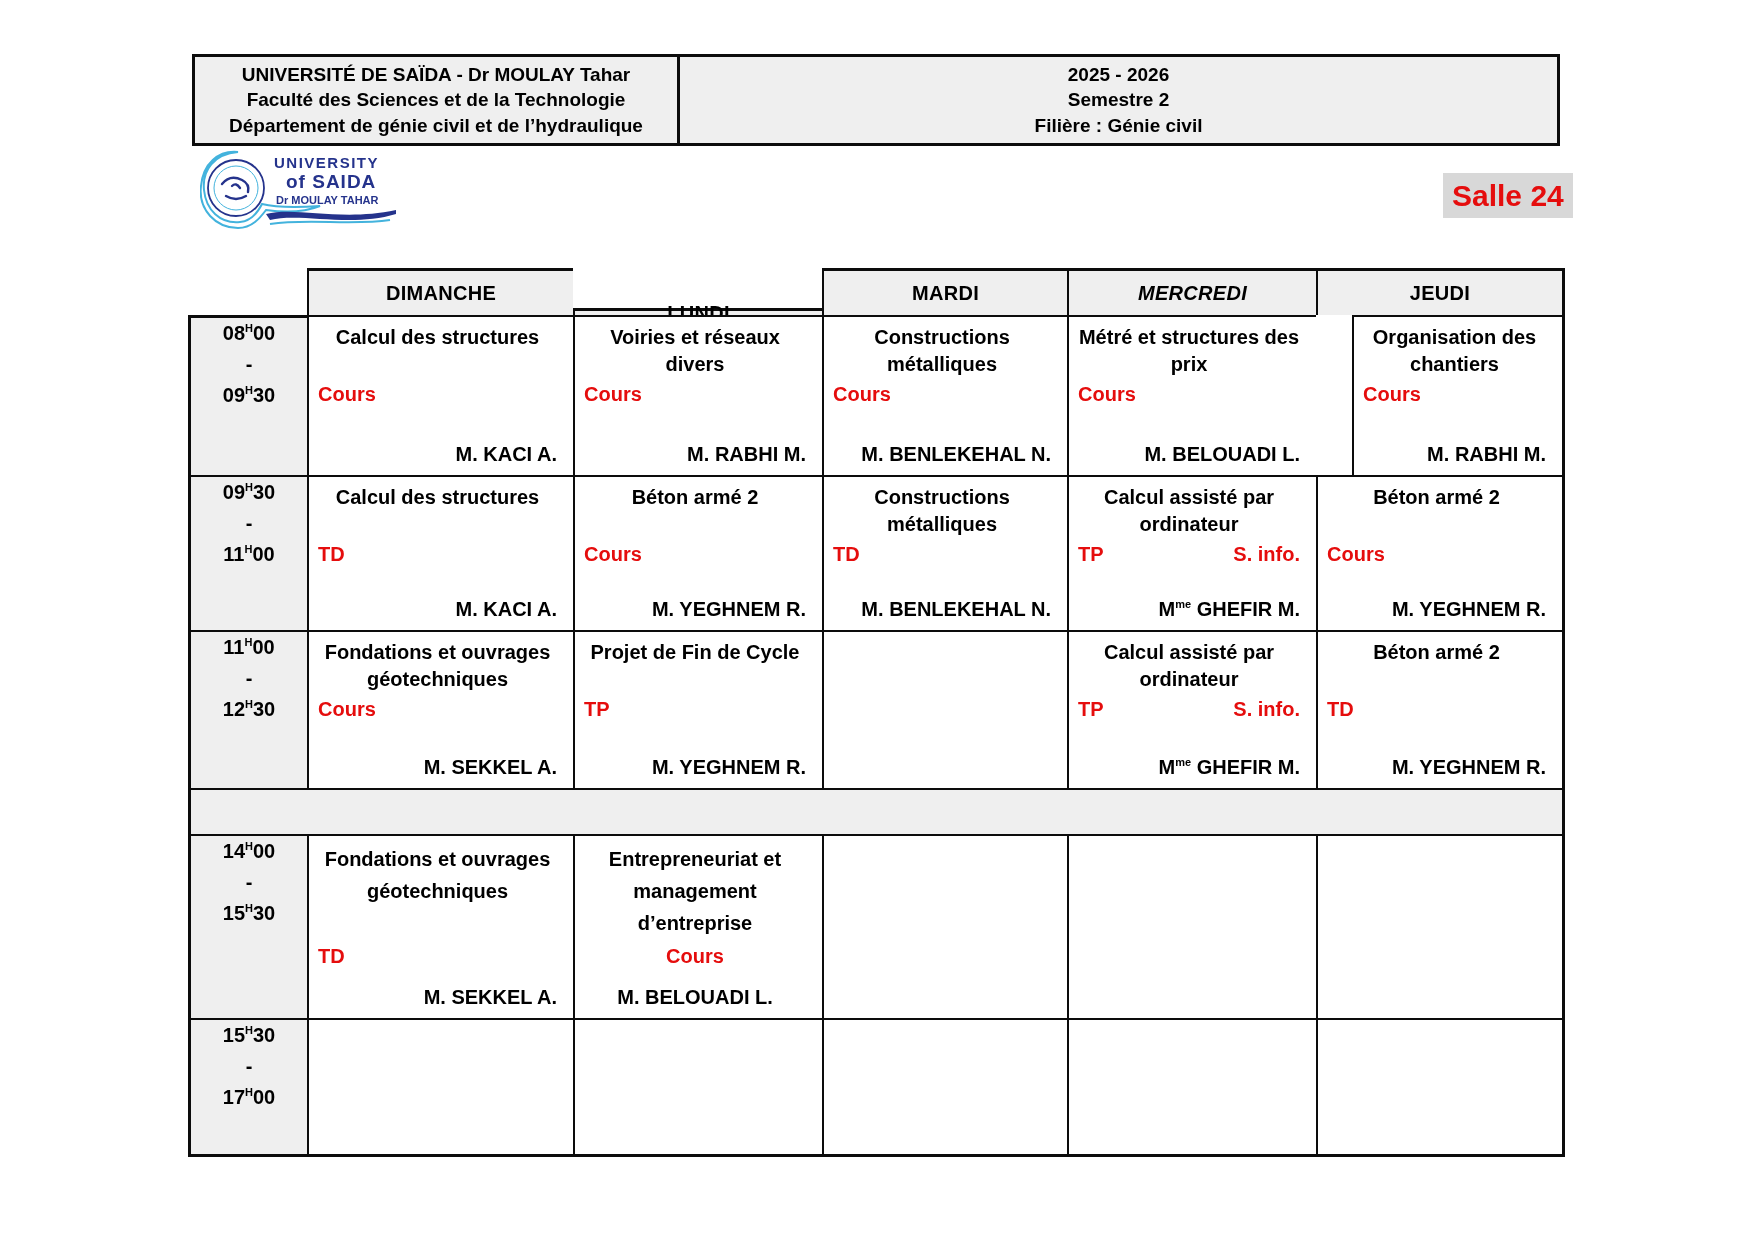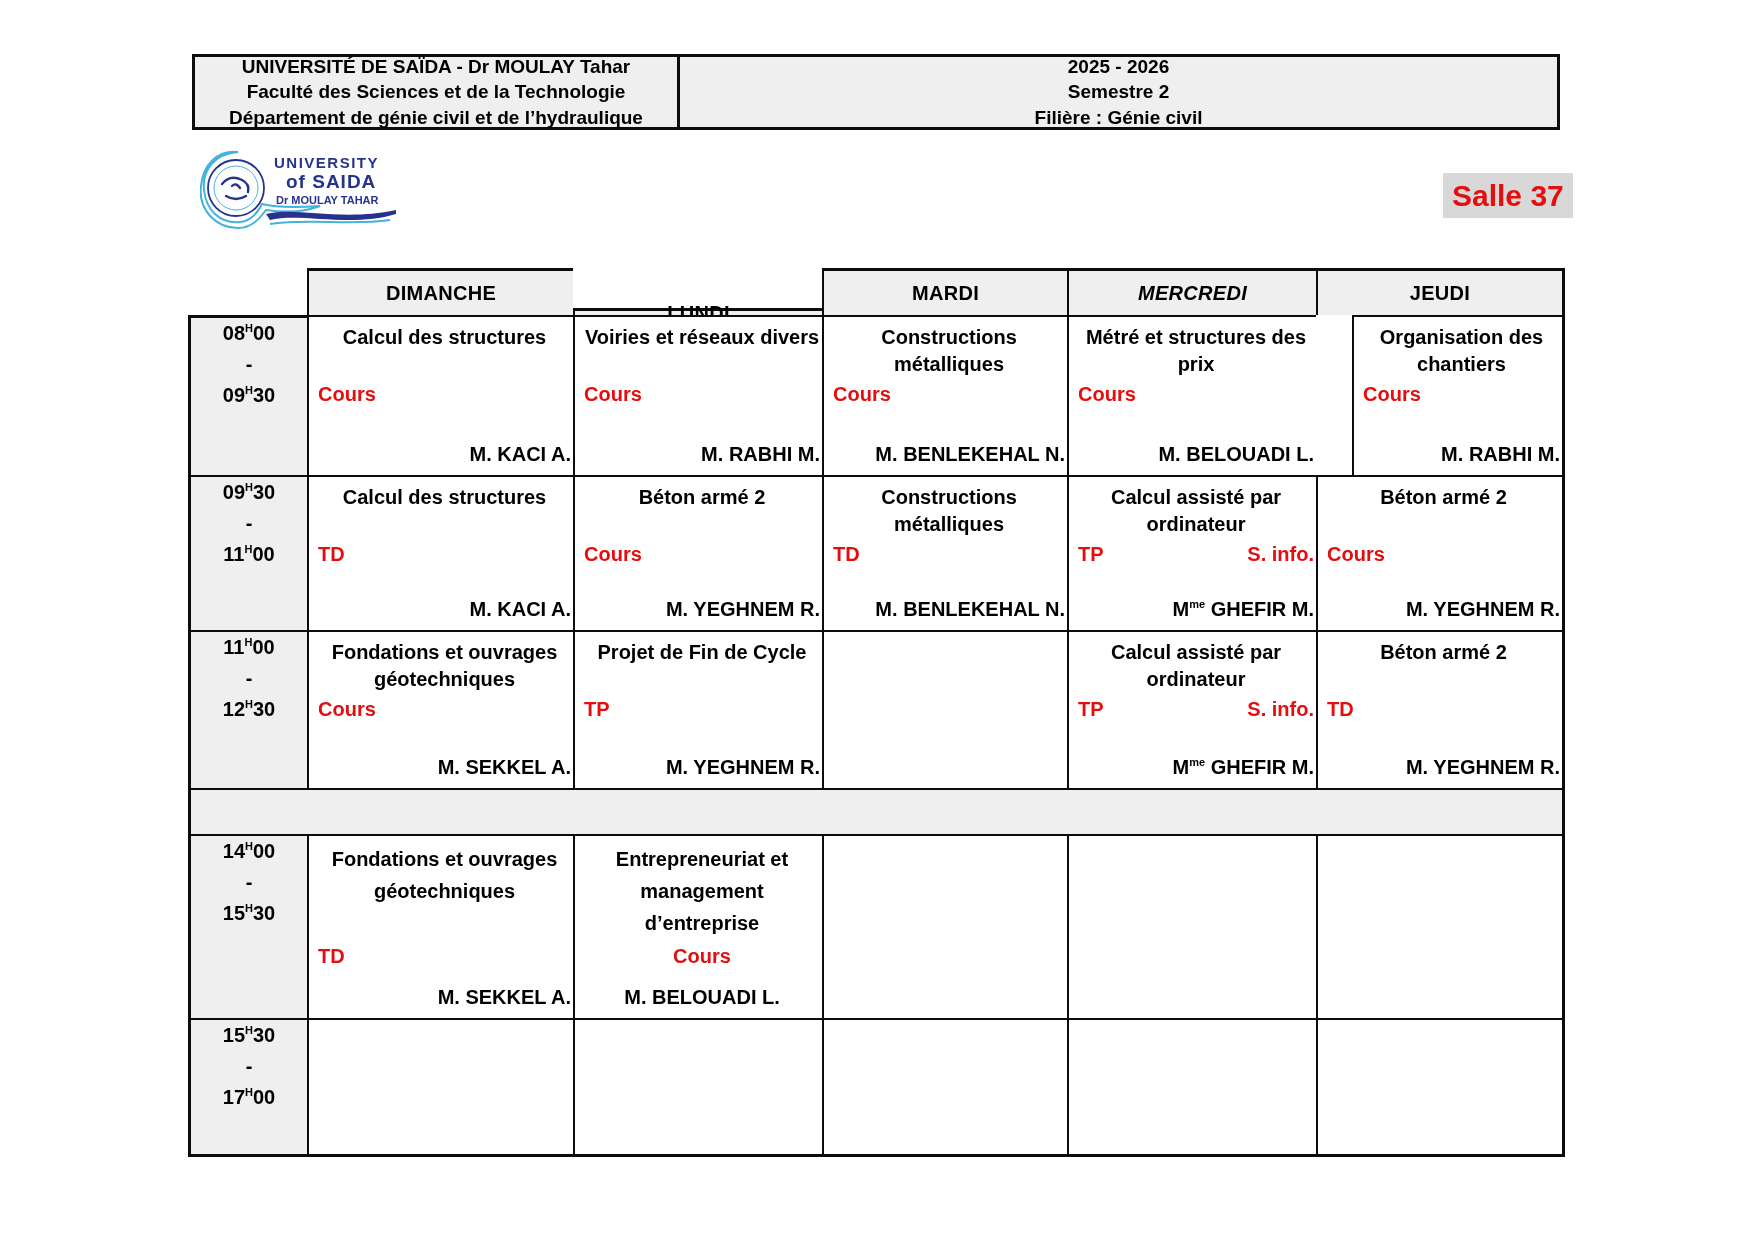--- a/index.html
+++ b/index.html
@@ -3,21 +3,21 @@
 <meta charset="utf-8">
 <style>
   html,body{margin:0;padding:0}
   body{
     width:1755px;height:1241px;position:relative;overflow:hidden;
     background:#ffffff;color:#000;
     font-family:"Liberation Sans",sans-serif;font-weight:700;
   }
   
   .header-box{
-    position:absolute;left:192px;top:54px;width:1368px;height:76px;
+    position:absolute;left:192px;top:54px;width:1368px;height:92px;
     display:flex;border:3px solid #0c0c0c;background:var(--cell-gray);
     box-sizing:border-box;
   }
   .hcell{box-sizing:border-box;display:flex;flex-direction:column;justify-content:center;align-items:center;text-align:center;height:100%}
   .hcell + .hcell{border-left:3px solid #0c0c0c}
   .h-inst{width:482px;font-size:19px;line-height:1.34}
   .h-title{width:558px}
   .title-main{font-size:27px;line-height:1.15}
   .title-sub{font-size:22px;color:var(--red);margin-top:4px}
   .h-sess{flex:1;font-size:19px;line-height:1.34}
@@ -49,21 +49,21 @@
     background:var(--cell-gray);display:flex;align-items:center;justify-content:center;
     font-size:20px;letter-spacing:.3px;
   }
   .time-cell{
     background:var(--cell-gray);display:flex;flex-direction:column;align-items:center;
     font-size:20px;line-height:1.55;text-align:center;
   }
   .break-cell{background:var(--cell-gray)}
   .course-cell{
     background:#fff;display:flex;flex-direction:column;
-    padding:7px 2px 9px 9px;
+    padding:7px 16px 9px 9px;
   }
   .subject{font-size:20px;text-align:center;line-height:1.35;min-height:57px}
   .tall .subject{min-height:100px;line-height:1.6}
   .type-line{display:flex;justify-content:space-between;align-items:baseline;color:var(--red);font-size:20px;margin-top:2px}
   .teacher{margin-top:auto;text-align:right;font-size:20px}
   sup{font-size:55%;vertical-align:super;line-height:0}
 </style>
 </head>
 <body style="--red: #e50d0d; --cell-gray: #efefef; --salle-gray: #d8d8d8; --line: #0c0c0c; --logo-blue: #25338c; --logo-cyan: #43b3dd;">
 
@@ -90,21 +90,21 @@
   <path d="M22 36 Q30 26 42 32 Q50 36 48 44 M26 48 Q36 54 46 48 M32 38 Q36 34 40 40" fill="none" stroke="var(--logo-blue)" stroke-width="2.4" stroke-linecap="round"></path>
 
   <text x="74" y="20" font-size="15" letter-spacing="1.5">UNIVERSITY</text>
   <text x="86" y="40" font-size="19" letter-spacing="1">of SAIDA</text>
   <text x="76" y="56" font-size="11">Dr MOULAY TAHAR</text>
 
   <path d="M66 66 C96 58 140 74 196 62 L196 66 C150 80 100 64 70 72 Z" fill="var(--logo-blue)"></path>
   <path d="M70 76 C110 70 150 78 190 72" fill="none" stroke="var(--logo-cyan)" stroke-width="2"></path>
 </svg>
 
-<div class="salle">Salle 37</div>
+<div class="salle">Salle 24</div>
 
 <div class="tt" id="tt">
     <div class="day-header edge-t" style="grid-area: 1 / 2;">DIMANCHE</div>
     <div class="day-header edge-t" style="grid-area: 1 / 3; margin-top: 40px;">LUNDI</div>
     <div class="day-header edge-t" style="grid-area: 1 / 4;">MARDI</div>
     <div class="day-header edge-t" style="grid-area: 1 / 5; font-style: italic;">MERCREDI</div>
     <div class="day-header edge-t edge-r" style="grid-area: 1 / 6;">JEUDI</div>
     <div class="time-cell edge-l edge-t" style="grid-area: 2 / 1;">
       <div>08<sup>H</sup>00</div>
       <div>-</div>

